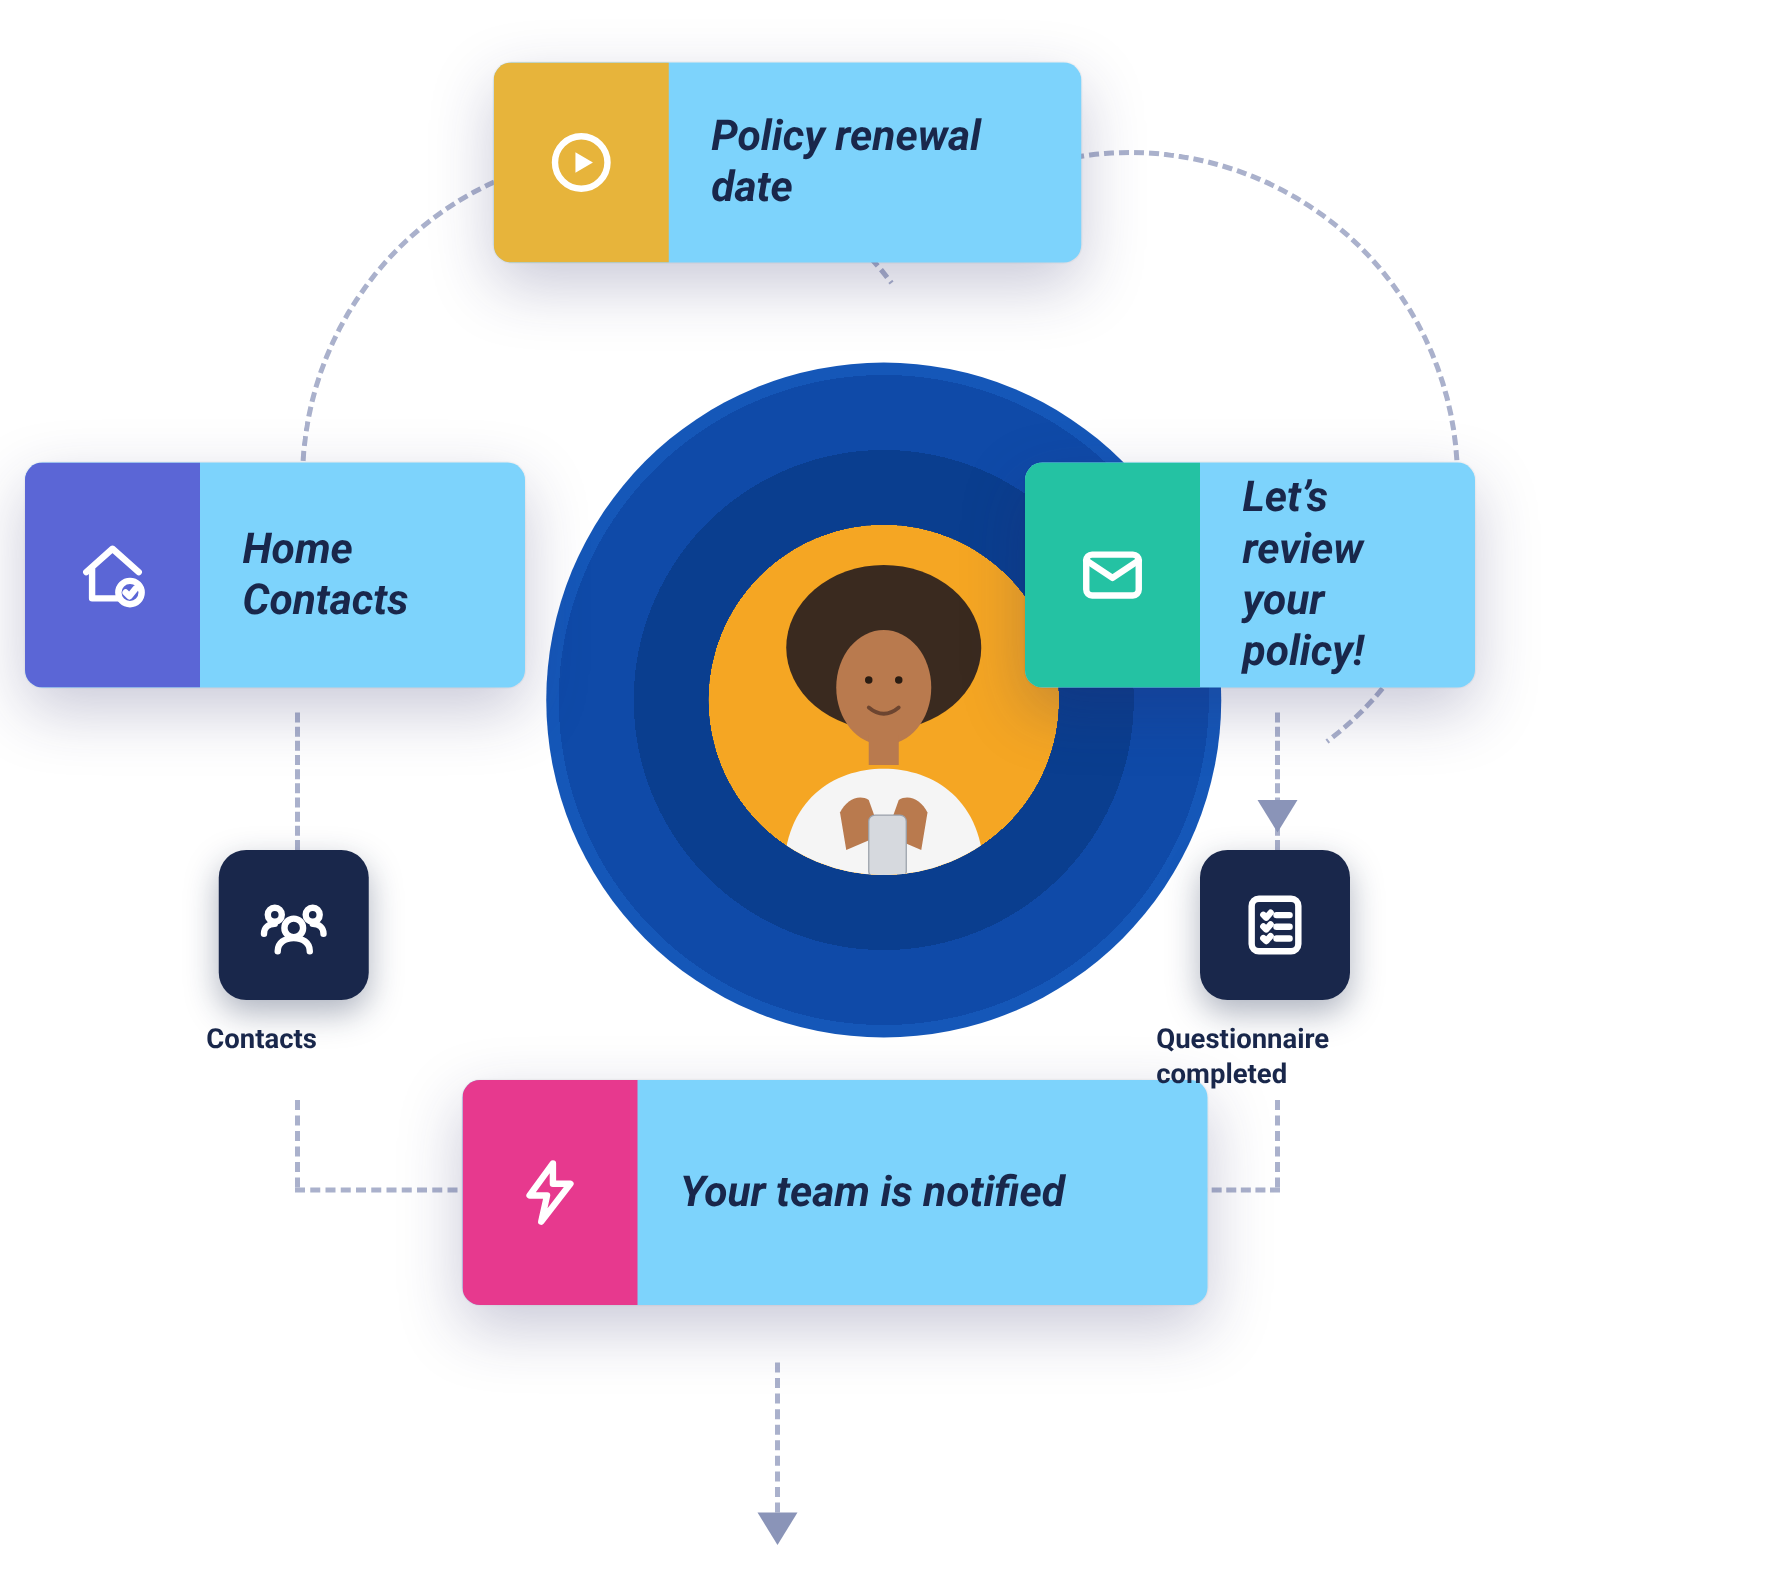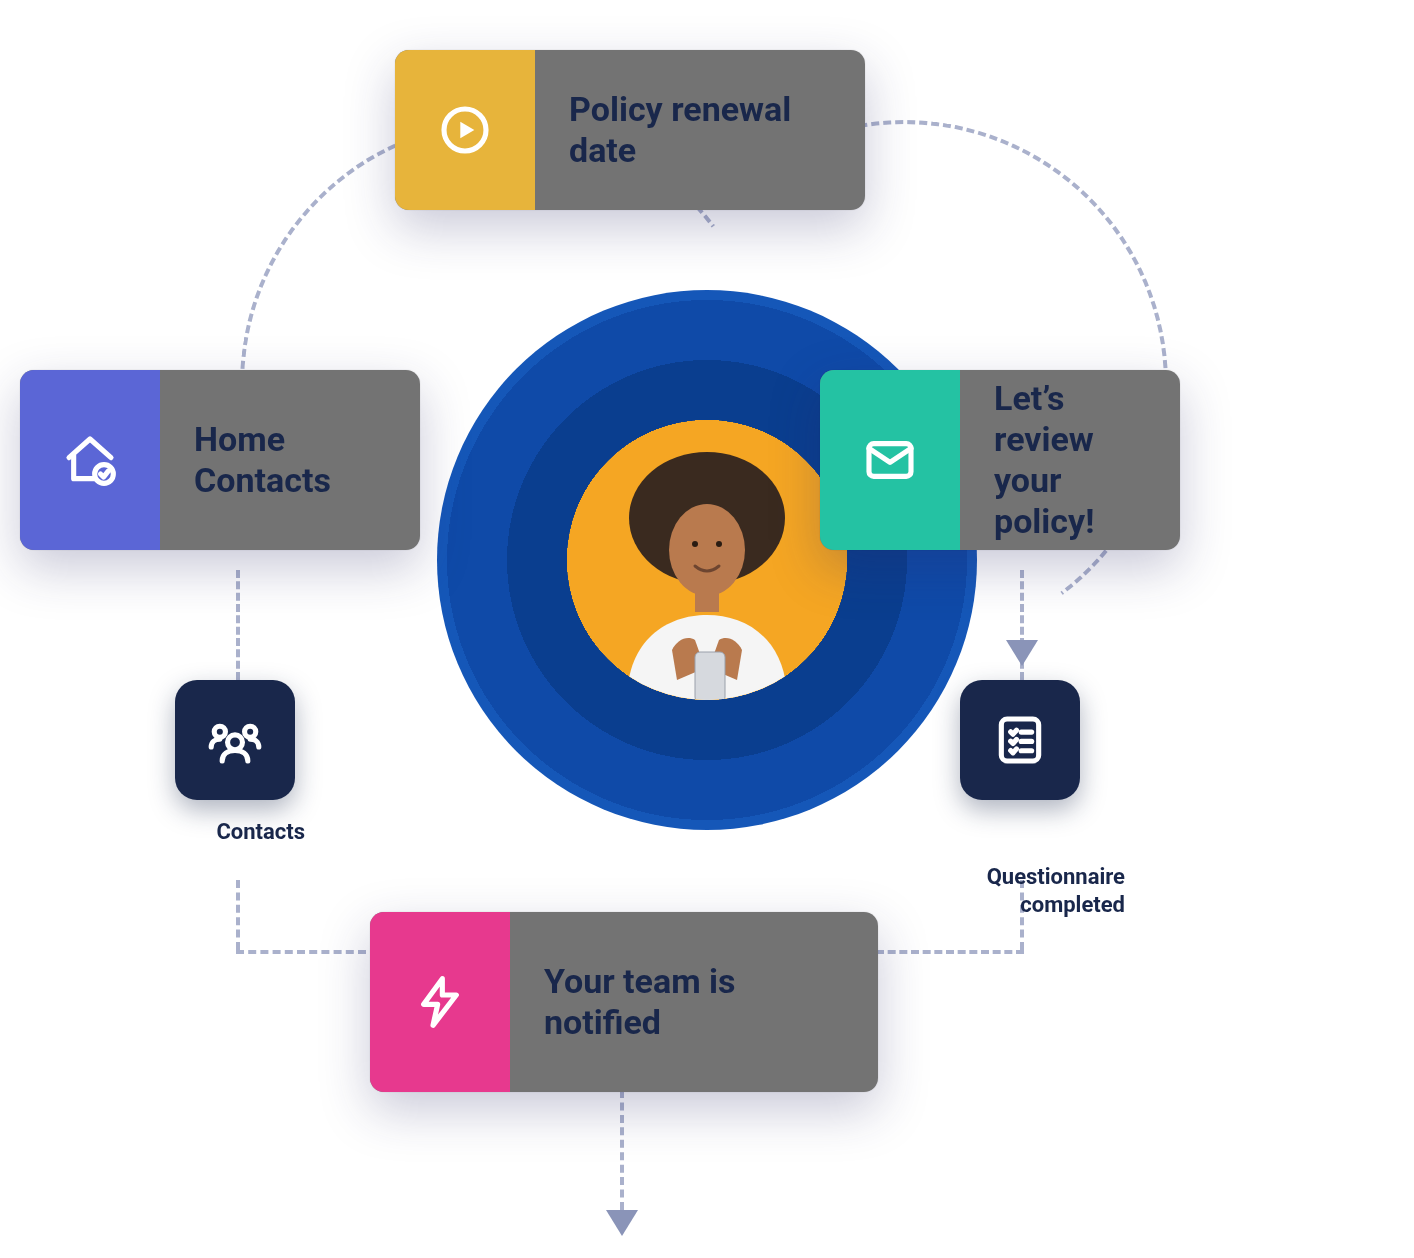--- a/index.html
+++ b/index.html
@@ -27,57 +27,58 @@
     display:flex;align-items:flex-end;justify-content:center;
   }
   
   .avatar svg{width:260px;height:260px;}
 
   
   .card{
     position:absolute;
     display:flex;align-items:stretch;
     border-radius:14px;
-    background:#737373;
+    background:#7dd3fc;
     box-shadow:0 18px 50px rgba(40,40,100,.25), 0 0 0 1px rgba(0,0,0,.03);
     overflow:hidden;
+    font-style:italic;
   }
   .card .iconbox{
     width:140px;flex:0 0 140px;
     display:flex;align-items:center;justify-content:center;
   }
   .card .label{
     flex:1;display:flex;align-items:center;
     padding:0 34px;
     color:#19274b;font-weight:700;font-size:34px;line-height:1.2;
   }
   .card.top   { left:395px;  top:50px;   width:470px; height:160px;}
   .card.left  { left:20px;   top:370px;  width:400px; height:180px;}
   .card.right { left:820px;  top:370px;  width:360px; height:180px;}
-  .card.bottom{ left:370px;  top:912px;  width:508px; height:180px;justify-content:space-between;}
+  .card.bottom{ left:370px;  top:864px;  width:596px; height:180px;justify-content:space-between;}
 
   .iconbox svg{width:56px;height:56px;stroke:#fff;fill:none;stroke-width:2.2;stroke-linecap:round;stroke-linejoin:round;}
 
   
   .tile{
     position:absolute;
     width:120px;height:120px;border-radius:22px;
     background:#19274b;
     display:flex;align-items:center;justify-content:center;
     box-shadow:0 10px 26px rgba(25,39,75,.35);
   }
   .tile svg{width:56px;height:56px;stroke:#fff;fill:none;stroke-width:2.2;stroke-linecap:round;stroke-linejoin:round;}
   .tile-caption{
     position:absolute;
-    color:#19274b;font-weight:700;font-size:22px;text-align:right;line-height:1.25;
+    color:#19274b;font-weight:700;font-size:22px;text-align:left;line-height:1.25;
   }
   .tile.left  { left:175px; top:680px;}
   .caption-left{ left:165px; top:818px; width:140px;}
   .tile.right { left:960px; top:680px;}
-  .caption-right{ left:925px; top:818px; width:200px;margin-top:45px;}
+  .caption-right{ left:925px; top:818px; width:200px;}
 
   
   .dash{position:absolute;border:0;}
   .dash.v{border-left:4px dashed #aab1cc;}
   .dash.h{border-top:4px dashed #aab1cc;}
   
   .arc{
     position:absolute;border:4px dashed #aab1cc;border-radius:50%;
     border-right-color:transparent;border-bottom-color:transparent;
   }

